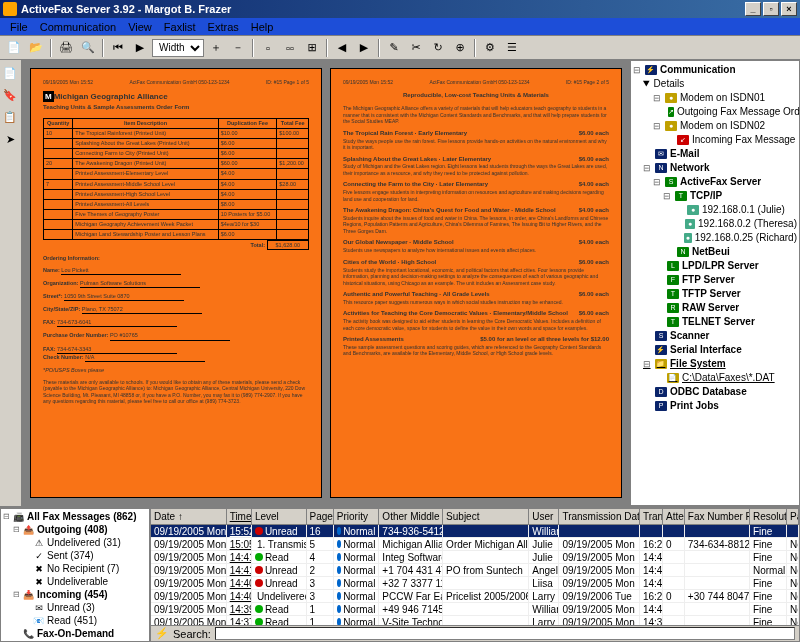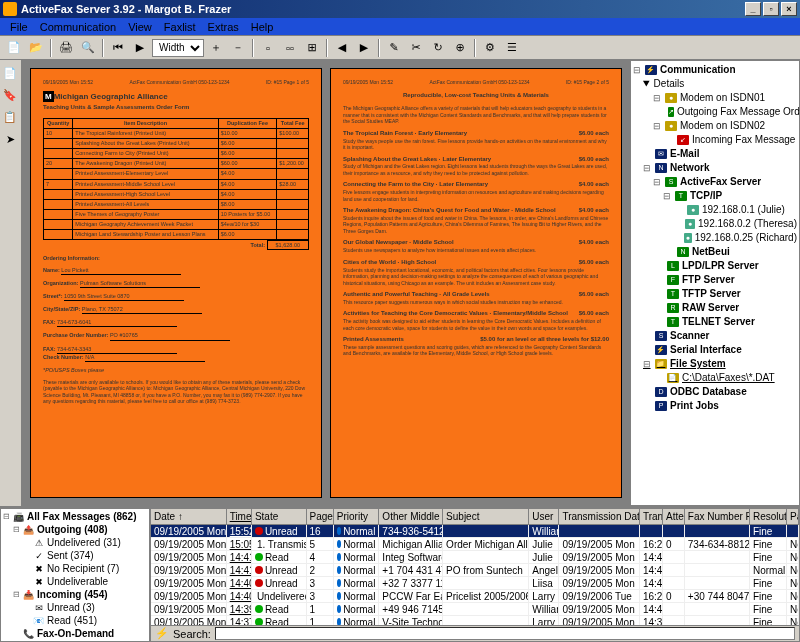--- a/index.html
+++ b/index.html
@@ -421,21 +421,21 @@
         <span class="exp"></span>
         <span class="ficon">🗑</span>
         <span class="bold">Recycle Bin (95)</span>
       </div>
 
   </div>
   <div class="grid">
     <div class="ghdr" id="ghdr">
         <div class="gcol c-date">Date ↑</div>
         <div class="gcol c-time">Time</div>
-        <div class="gcol c-status">State</div>
+        <div class="gcol c-status">Level</div>
         <div class="gcol c-pages">Pages</div>
         <div class="gcol c-prio">Priority</div>
         <div class="gcol c-other">Other Middle</div>
         <div class="gcol c-subj">Subject</div>
         <div class="gcol c-user">User</div>
         <div class="gcol c-trans">Transmission Date</div>
         <div class="gcol c-t1">Trans</div>
         <div class="gcol c-t2">Atten</div>
         <div class="gcol c-fax">Fax Number Recipient</div>
         <div class="gcol c-res">Resolution</div>

